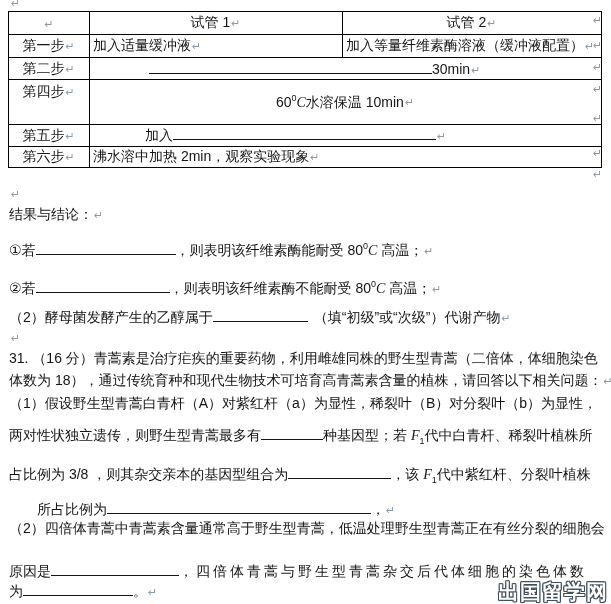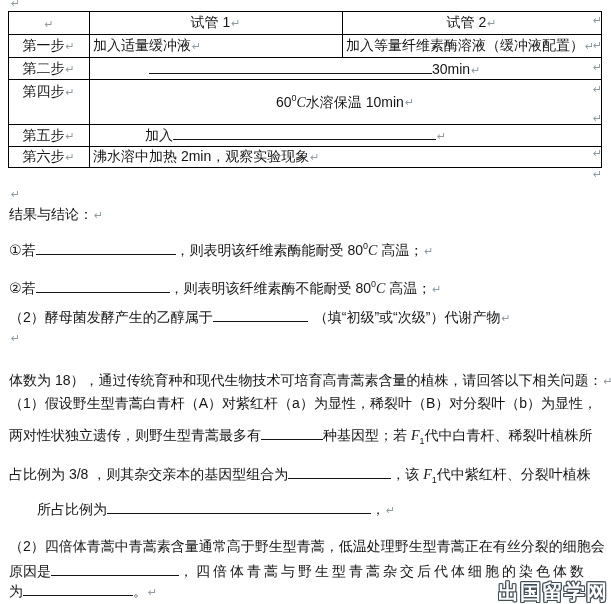--- a/index.html
+++ b/index.html
@@ -100,36 +100,39 @@
   </div>
 
   <div class="line" style="top:279px;">
     <span>②若</span><span class="blank" style="width:134px;"></span><span>，则表明该纤维素酶不能耐受 80</span><sup class="deg">0</sup><span class="cvar">C</span><span> 高温；</span><span class="pilcrow">↵</span>
   </div>
 
   <div class="line" style="top:308px;">
     <span>（2）酵母菌发酵产生的乙醇属于</span><span class="blank" style="width:95px;"></span><span class="gap"></span><span>（填“初级”或“次级”）代谢产物</span><span class="pilcrow">↵</span>
   </div>
 
+  <div class="line" style="top:350px;">
+    <span>31. （16 分）青蒿素是治疗疟疾的重要药物，利用雌雄同株的野生型青蒿（二倍体，体细胞染色</span>
+  </div>
   <div class="line" style="top:372px;">
     <span>体数为 18），通过传统育种和现代生物技术可培育高青蒿素含量的植株，请回答以下相关问题：</span><span class="pilcrow">↵</span>
   </div>
   <div class="line" style="top:395px;">
     <span>（1）假设野生型青蒿白青杆（A）对紫红杆（a）为显性，稀裂叶（B）对分裂叶（b）为显性，</span>
   </div>
   <div class="line" style="top:426px;">
     <span>两对性状独立遗传，则野生型青蒿最多有</span><span class="blank" style="width:62px;"></span><span>种基因型；若 </span><span class="fsym">F</span><sub class="fs">1</sub><span>代中白青杆、稀裂叶植株所</span>
   </div>
   <div class="line" style="top:465px;">
     <span>占比例为 3/8 ，则其杂交亲本的基因型组合为</span><span class="blank" style="width:103px;"></span><span>，该 </span><span class="fsym">F</span><sub class="fs">1</sub><span>代中紫红杆、分裂叶植株</span>
   </div>
   <div class="line" style="top:500px;margin-left:28px;">
     <span>所占比例为</span><span class="blank" style="width:264px;"></span><span>，</span><span class="pilcrow">↵</span>
   </div>
-  <div class="line" style="top:538px;">
+  <div class="line" style="top:520px;">
     <span>（2）四倍体青蒿中青蒿素含量通常高于野生型青蒿，低温处理野生型青蒿正在有丝分裂的细胞会</span>
   </div>
   <div class="line" style="top:562px;">
     <span>原因是</span><span class="blank" style="width:128px;"></span><span class="spread">，四倍体青蒿与野生型青蒿杂交后代体细胞的染色体数</span>
   </div>
   <div class="line" style="top:582px;">
     <span>为</span><span class="blank" style="width:110px;"></span><span>。</span><span class="pilcrow">↵</span>
   </div>
 
   <div id="watermark">

